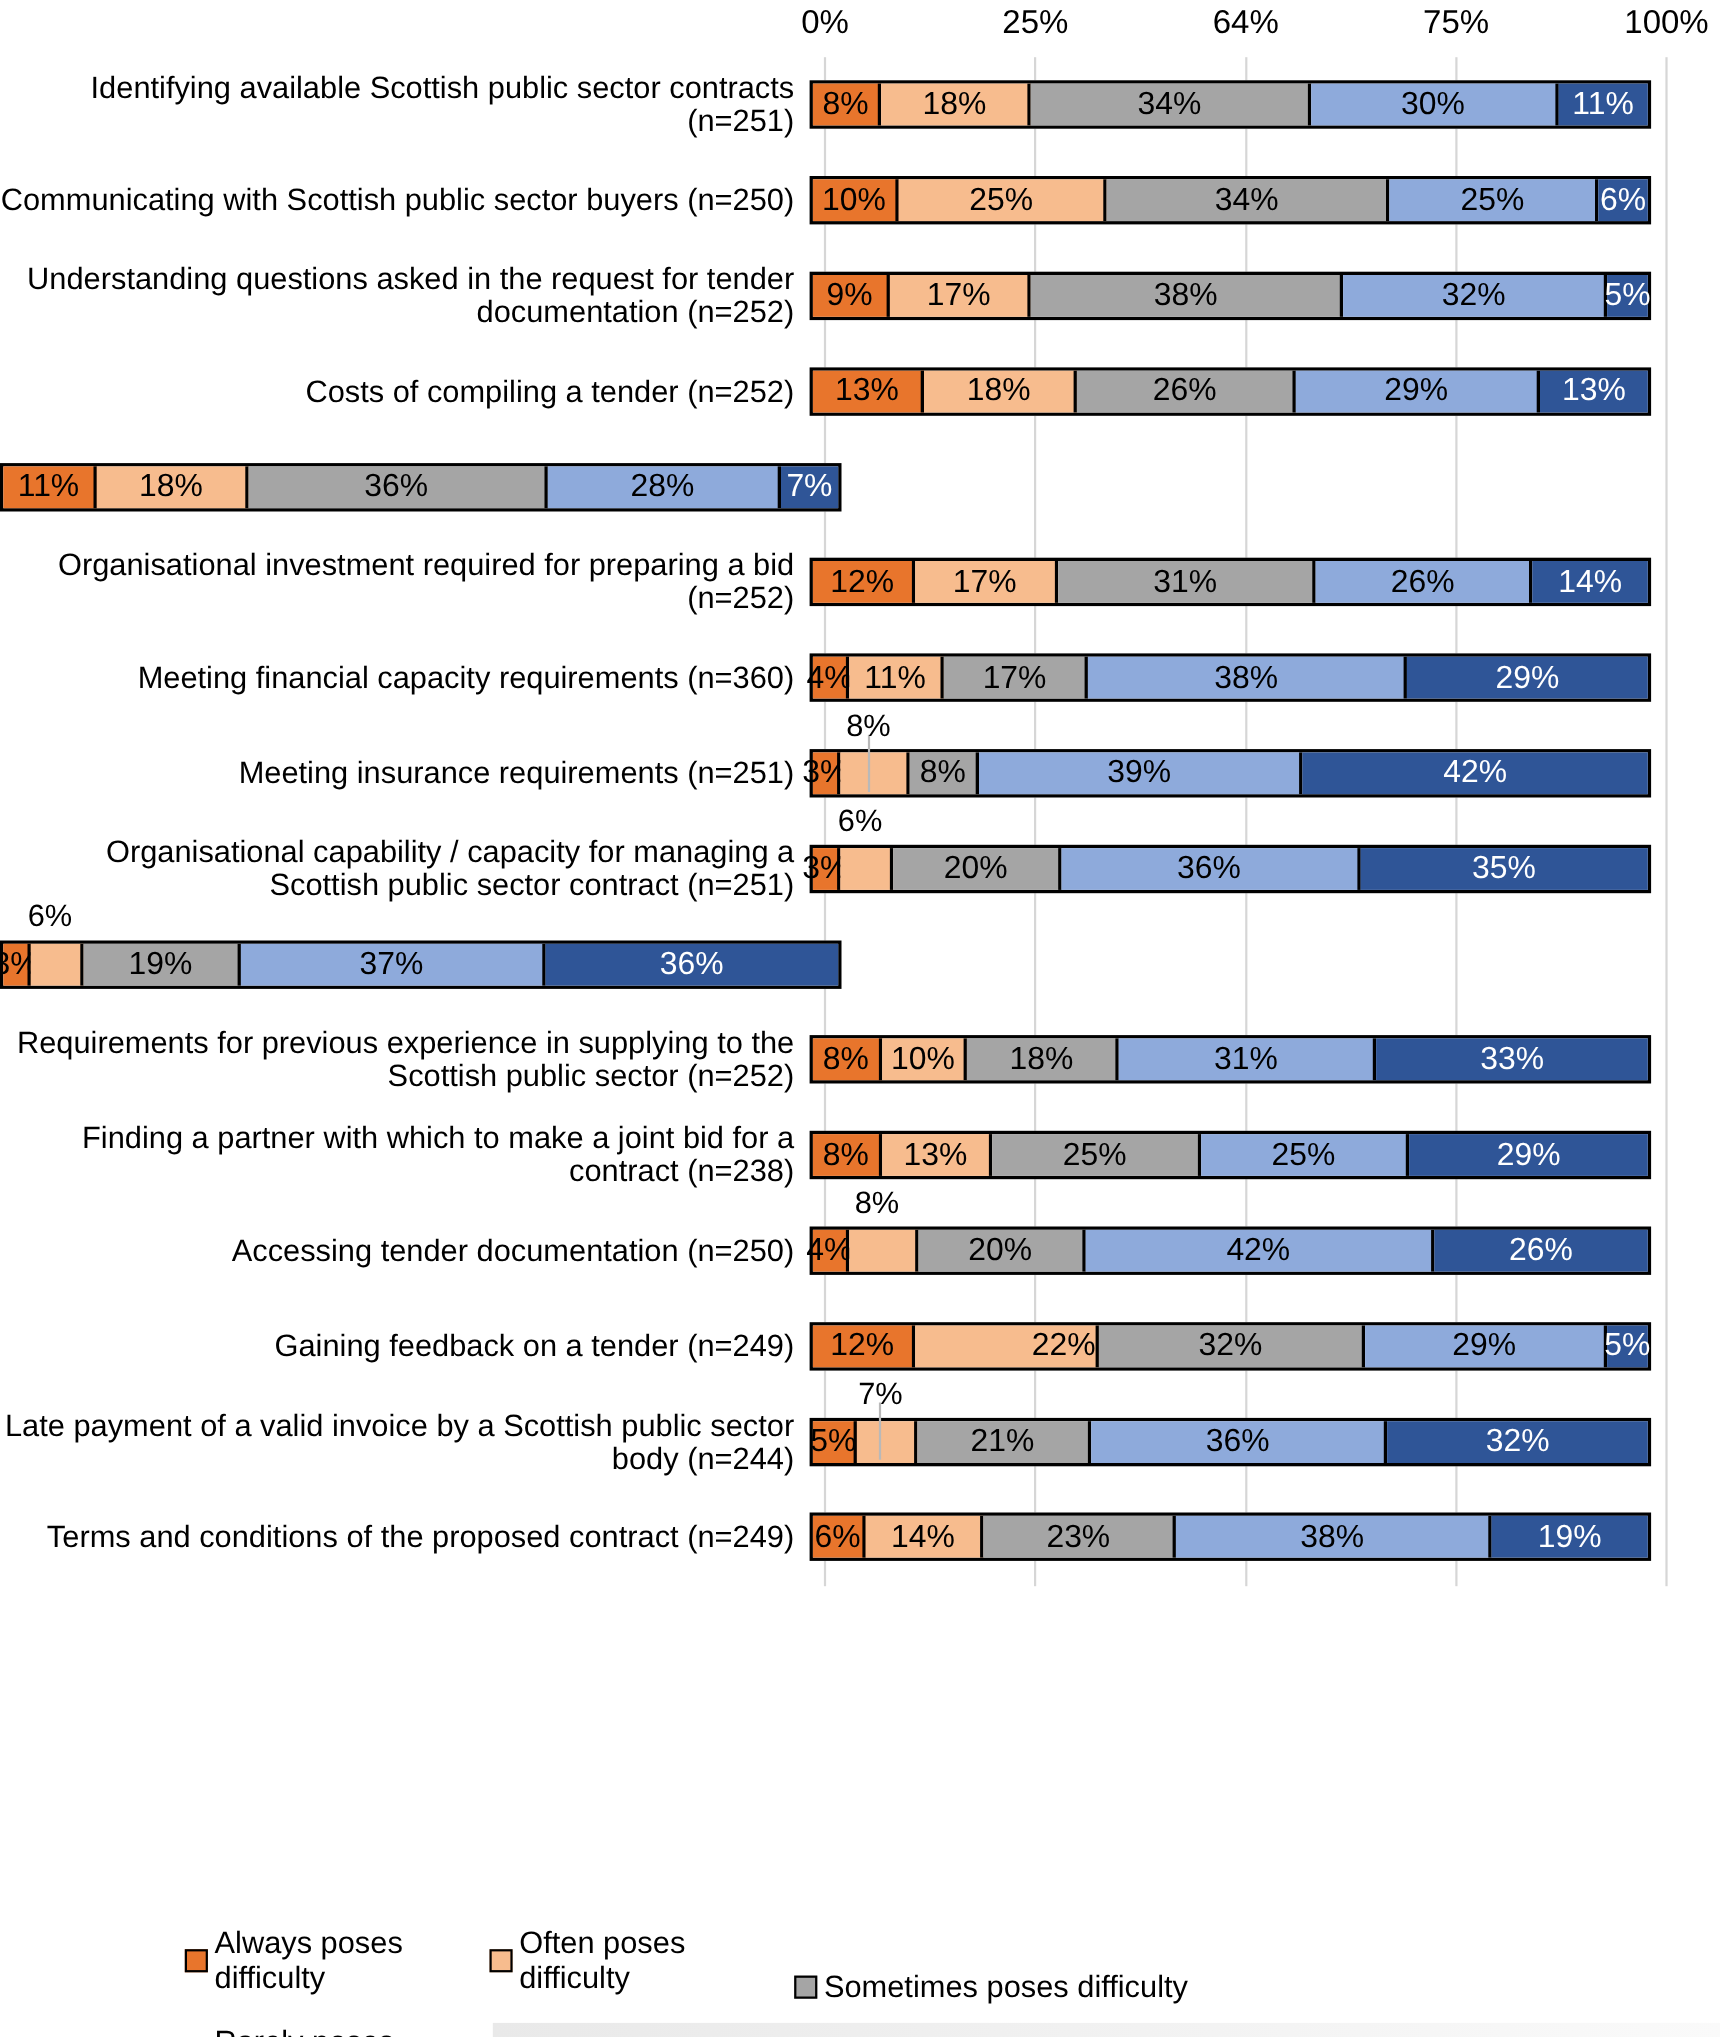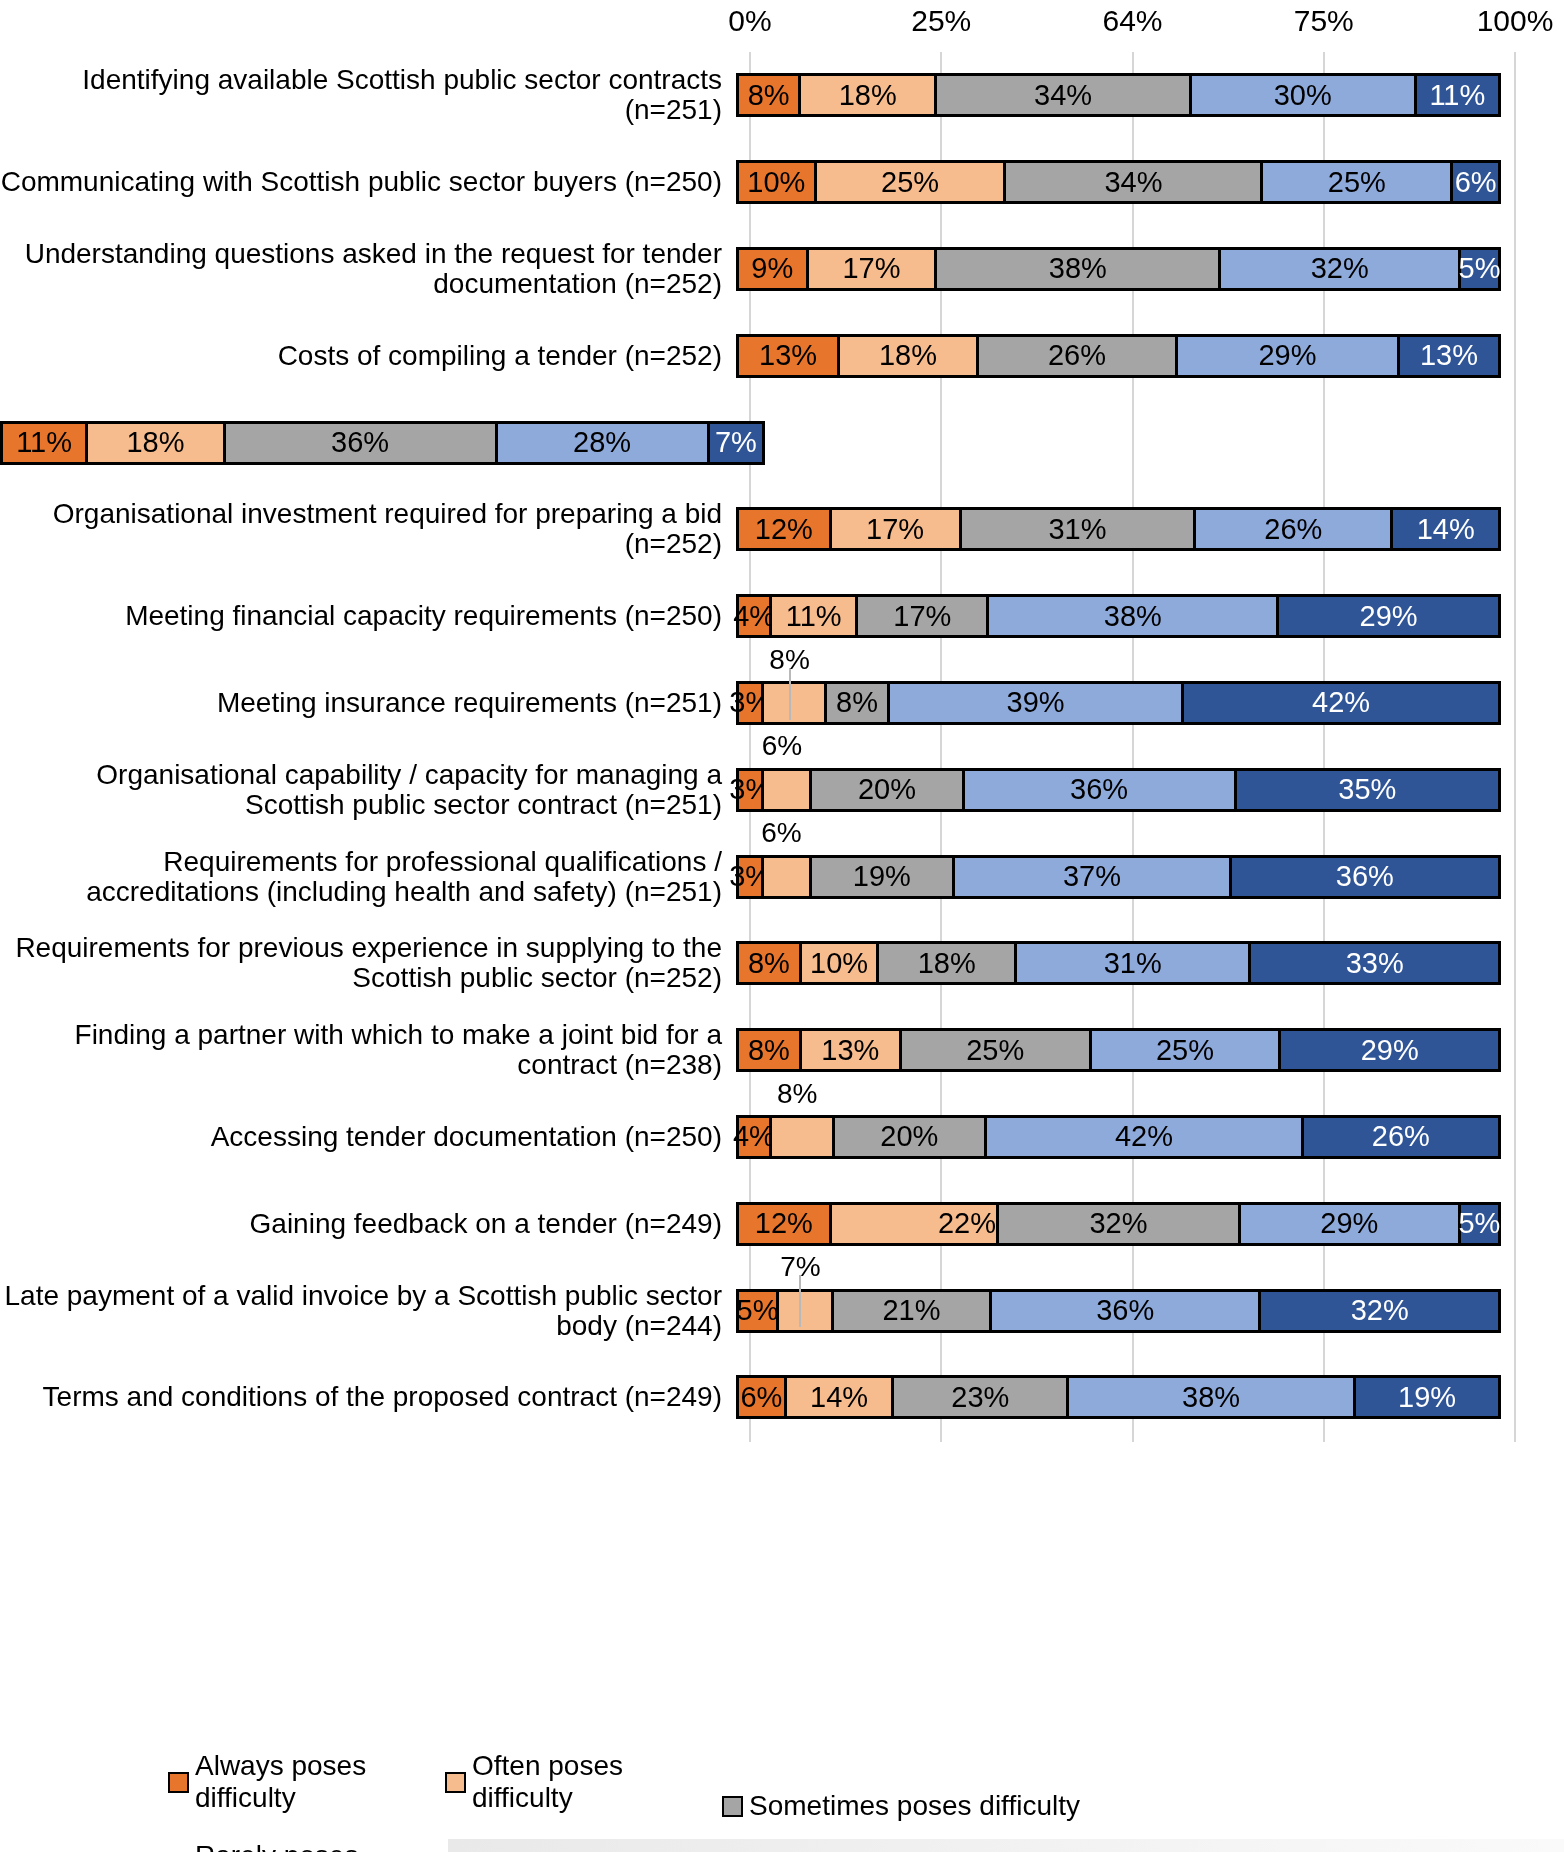--- a/index.html
+++ b/index.html
@@ -186,21 +186,21 @@
             <div class="seg" style="flex: 26 1 0%; background: rgb(142, 170, 219);">
               <span style="color: rgb(0, 0, 0);">26%</span>
             </div>
             <div class="seg" style="flex: 14 1 0%; background: rgb(47, 85, 151);">
               <span style="color: rgb(255, 255, 255);">14%</span>
             </div>
           </div>
         </div>
       </div>
       <div class="row">
-        <div class="row-label">Meeting financial capacity requirements (n=250)</div>
+        <div class="row-label">Meeting financial capacity requirements (n=360)</div>
         <div class="row-plot">
           <div class="bar">
             <div class="seg" style="flex: 4 1 0%; background: rgb(232, 117, 44);">
               <span style="color: rgb(0, 0, 0);">4%</span>
             </div>
             <div class="seg" style="flex: 11 1 0%; background: rgb(247, 188, 142);">
               <span style="color: rgb(0, 0, 0);">11%</span>
             </div>
             <div class="seg" style="flex: 17 1 0%; background: rgb(165, 165, 165);">
               <span style="color: rgb(0, 0, 0);">17%</span>
@@ -251,21 +251,20 @@
               <span style="color: rgb(0, 0, 0);">36%</span>
             </div>
             <div class="seg" style="flex: 35 1 0%; background: rgb(47, 85, 151);">
               <span style="color: rgb(255, 255, 255);">35%</span>
             </div>
           </div>
           <div class="callout" style="left: 6%;">6%</div>
         </div>
       </div>
       <div class="row">
-        <div class="row-label">Requirements for professional qualifications / accreditations (including health and safety) (n=251)</div>
         <div class="row-plot">
           <div class="bar">
             <div class="seg" style="flex: 3 1 0%; background: rgb(232, 117, 44);">
               <span style="color: rgb(0, 0, 0);">3%</span>
             </div>
             <div class="seg" style="flex: 6 1 0%; background: rgb(247, 188, 142);"></div>
             <div class="seg" style="flex: 19 1 0%; background: rgb(165, 165, 165);">
               <span style="color: rgb(0, 0, 0);">19%</span>
             </div>
             <div class="seg" style="flex: 37 1 0%; background: rgb(142, 170, 219);">

